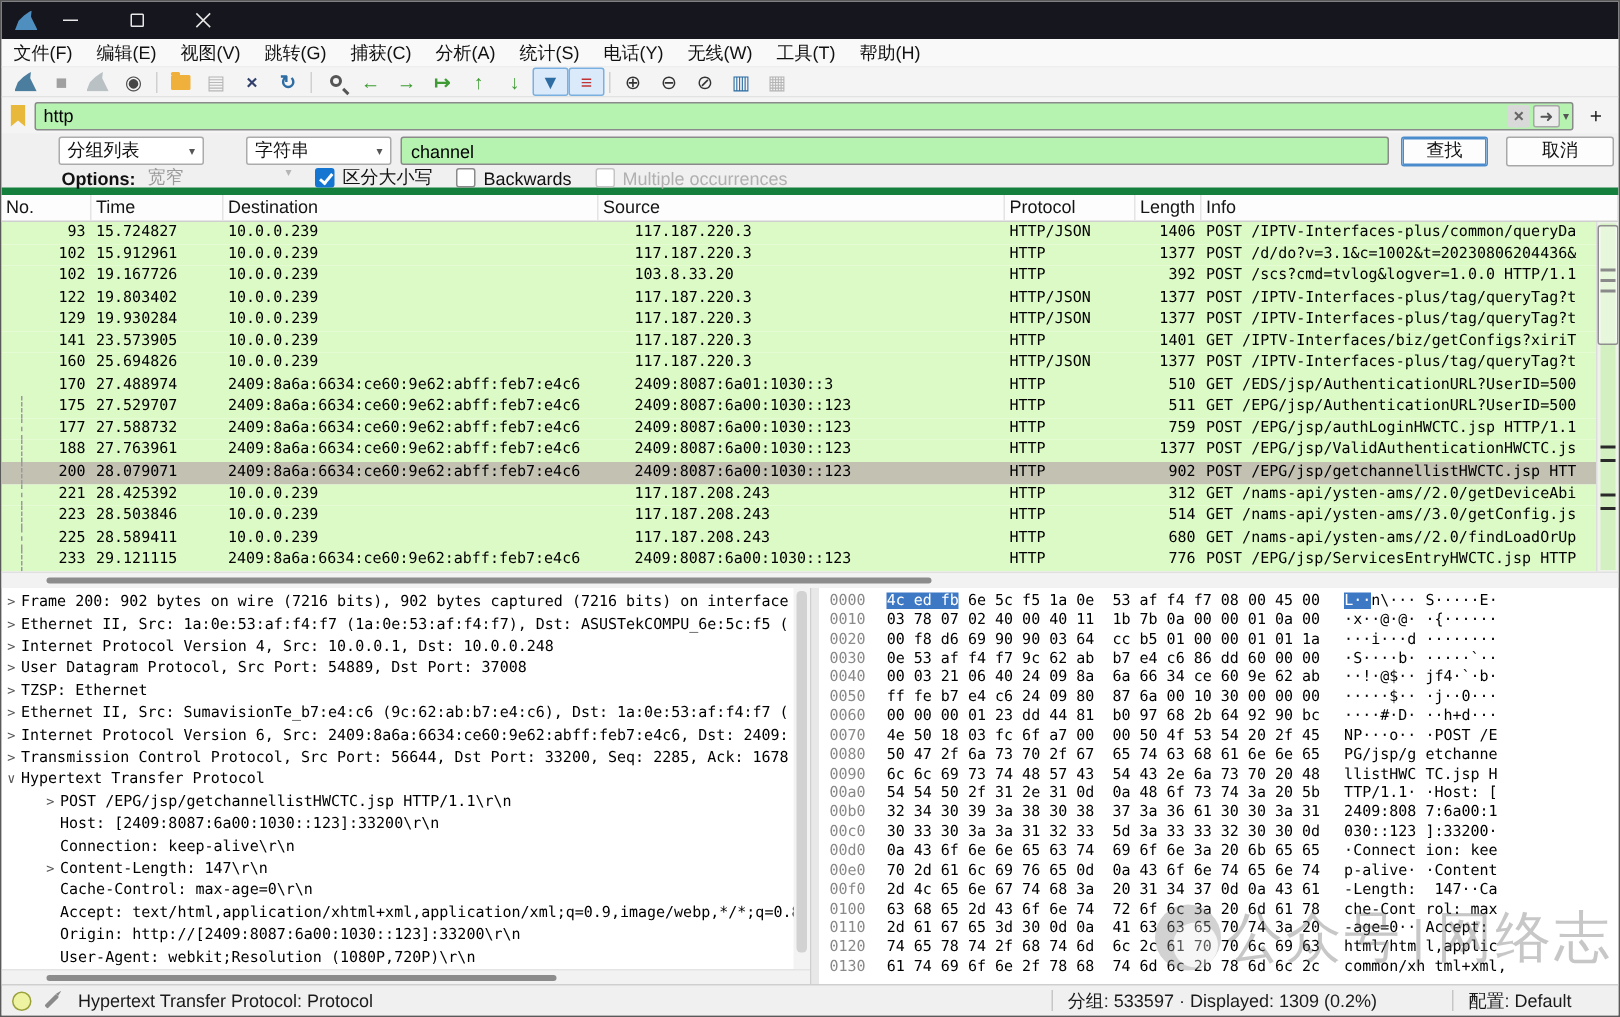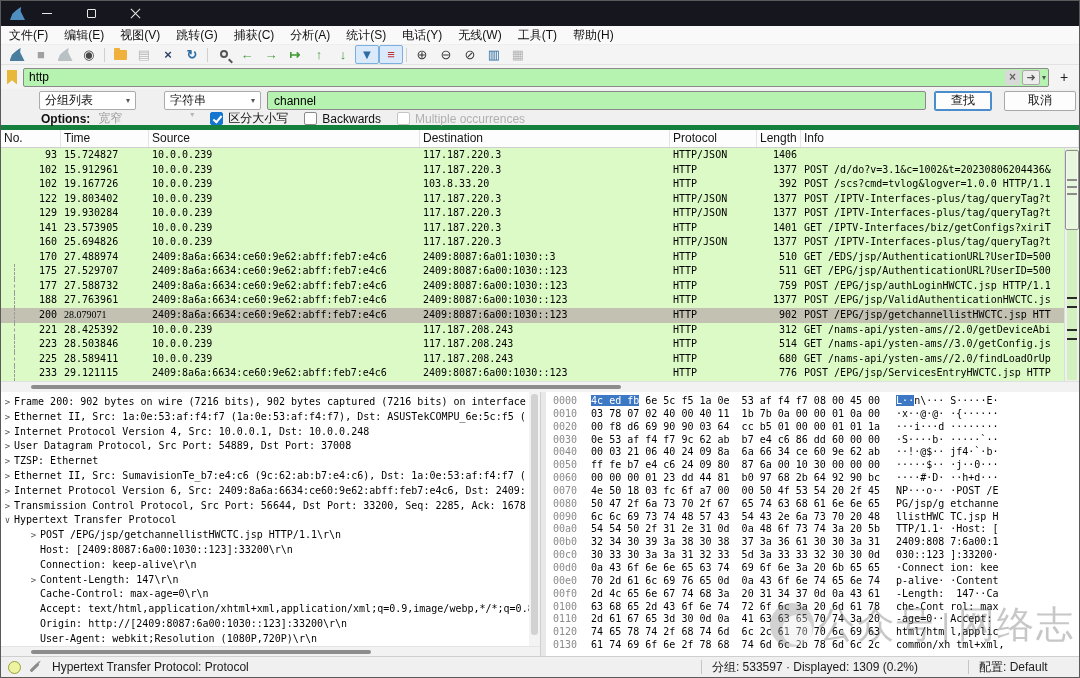--- a/index.html
+++ b/index.html
@@ -253,34 +253,35 @@
     <div class="cb" id="cb-back"></div>
     <span class="cb-label">Backwards</span>
     <div class="cb dim" id="cb-multi"></div>
     <span class="cb-label dim">Multiple occurrences</span>
   </div>
 
   <div class="packet-area">
     <div class="pl-header" id="plheader">
         <div class="hc" style="width: 60px;">No.</div>
         <div class="hc" style="width: 88px;">Time</div>
+        <div class="hc" style="width: 250px;">Destination</div>
         <div class="hc" style="width: 271px;">Source</div>
-        <div class="hc" style="width: 250px;">Destination</div>
         <div class="hc" style="width: 87px;">Protocol</div>
         <div class="hc" style="width: 44px;">Length</div>
         <div class="hc" style="flex: 1 1 0%;">Info</div>
       </div>
     <div class="pl-rows" id="plrows">
         <div class="prow">
           <div class="c r" style="width: 60px;">93</div>
           <div class="c" style="width: 88px;">15.724827</div>
           <div class="c" style="width: 271px;">10.0.0.239</div>
           <div class="c" style="width: 250px;">117.187.220.3</div>
           <div class="c" style="width: 87px;">HTTP/JSON</div>
           <div class="c r" style="width: 44px;">1406</div>
+          <div class="c" style="flex: 1 1 0%;">POST /IPTV-Interfaces-plus/common/queryDa</div>
         </div>
         <div class="prow">
           <div class="c r" style="width: 60px;">102</div>
           <div class="c" style="width: 88px;">15.912961</div>
           <div class="c" style="width: 271px;">10.0.0.239</div>
           <div class="c" style="width: 250px;">117.187.220.3</div>
           <div class="c" style="width: 87px;">HTTP</div>
           <div class="c r" style="width: 44px;">1377</div>
           <div class="c" style="flex: 1 1 0%;">POST /d/do?v=3.1&amp;c=1002&amp;t=20230806204436&amp;</div>
         </div>
@@ -364,21 +365,21 @@
           <div class="c" style="width: 88px;">27.763961</div>
           <div class="c" style="width: 271px;">2409:8a6a:6634:ce60:9e62:abff:feb7:e4c6</div>
           <div class="c" style="width: 250px;">2409:8087:6a00:1030::123</div>
           <div class="c" style="width: 87px;">HTTP</div>
           <div class="c r" style="width: 44px;">1377</div>
           <div class="c" style="flex: 1 1 0%;">POST /EPG/jsp/ValidAuthenticationHWCTC.js</div>
         </div>
         <div class="prow sel">
           <div class="spine"></div>
           <div class="c r" style="width: 60px;">200</div>
-          <div class="c" style="width: 88px; font-family: Liberation Serif, serif;">28.079071</div>
+          <div class="c" style="width: 88px;">28.079071</div>
           <div class="c" style="width: 271px;">2409:8a6a:6634:ce60:9e62:abff:feb7:e4c6</div>
           <div class="c" style="width: 250px;">2409:8087:6a00:1030::123</div>
           <div class="c" style="width: 87px;">HTTP</div>
           <div class="c r" style="width: 44px;">902</div>
           <div class="c" style="flex: 1 1 0%;">POST /EPG/jsp/getchannellistHWCTC.jsp HTT</div>
         </div>
         <div class="prow">
           <div class="spine"></div>
           <div class="c r" style="width: 60px;">221</div>
           <div class="c" style="width: 88px;">28.425392</div>

